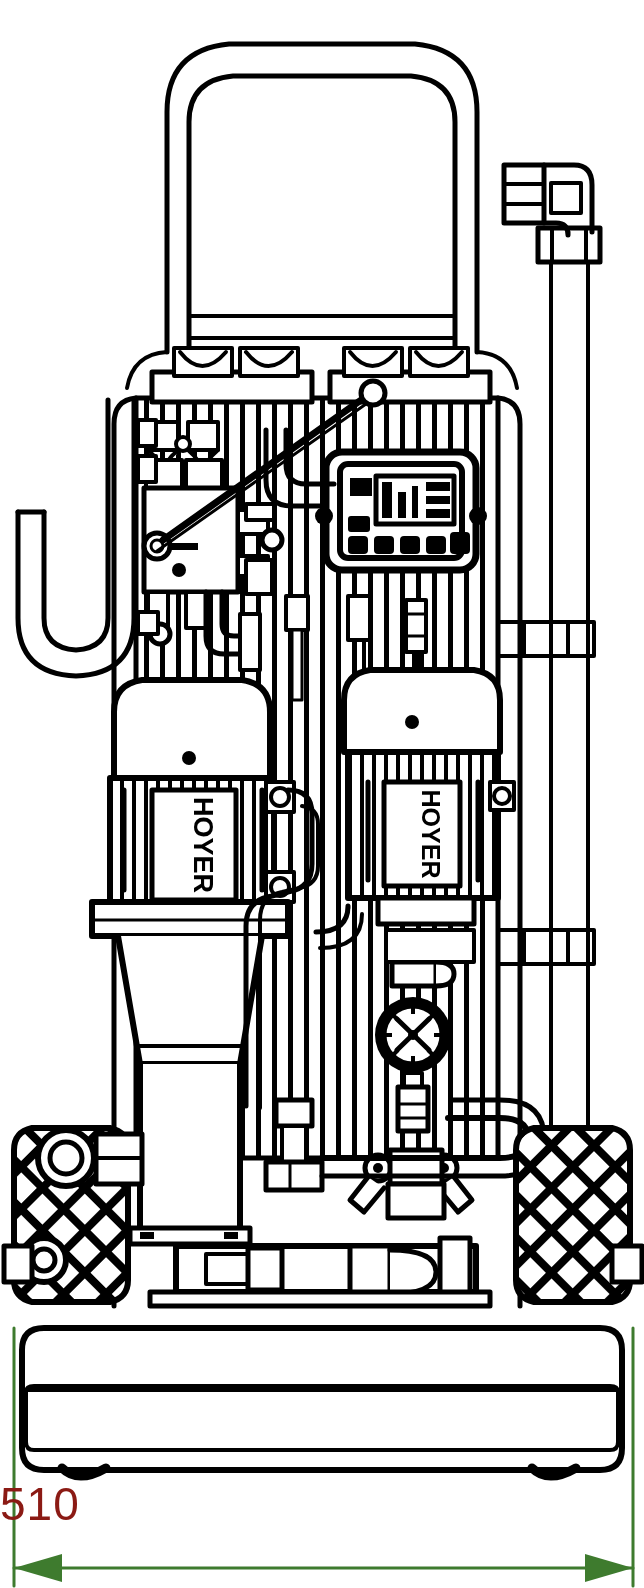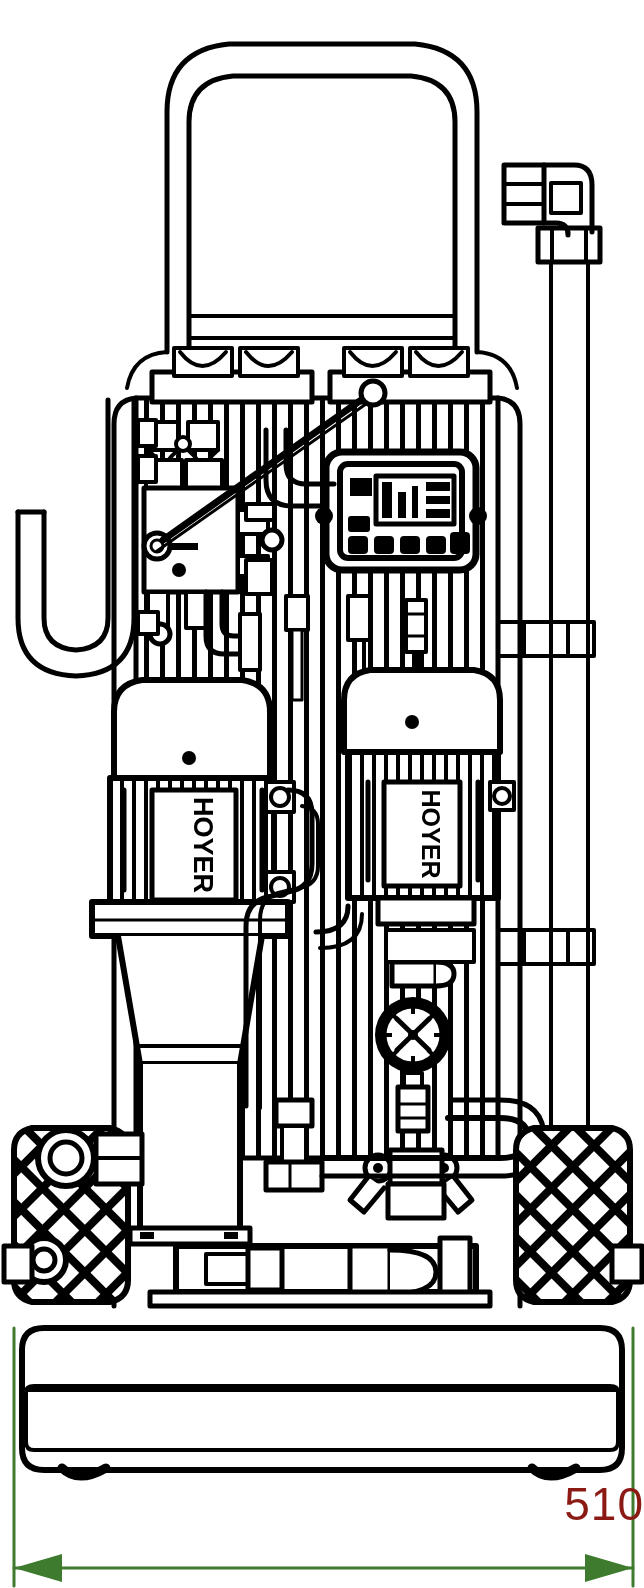--- a/index.html
+++ b/index.html
@@ -9,21 +9,21 @@
     position:relative;
     width:644px;height:1588px;
     background:#ffffff;
     overflow:hidden;
   }
   #drawing{position:absolute;left:0;top:0;width:644px;height:1588px;}
   .dim-text{
     position:absolute;
     left:0;right:0;
     top:1481px;
-    text-align:right;
+    text-align:left;
     font-family:"Liberation Sans", sans-serif;
     font-size:46px;
     letter-spacing:1px;
     color:#8B1A14;
     line-height:1;
     user-select:none;
   }
 </style>
 </head>
 <body>

